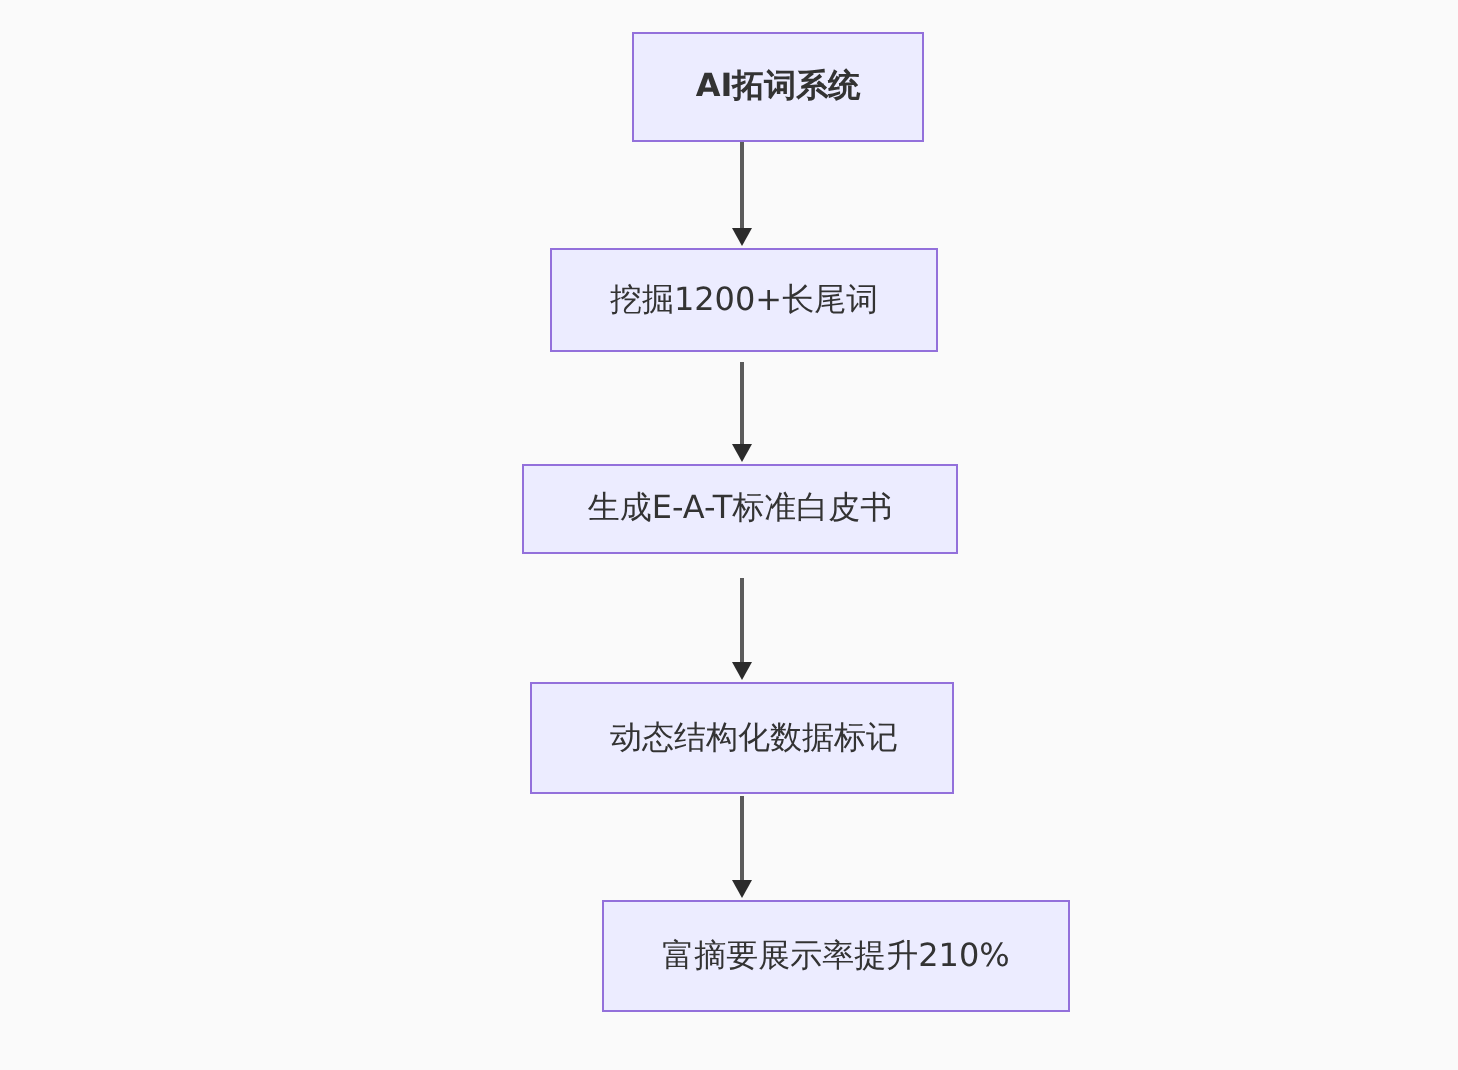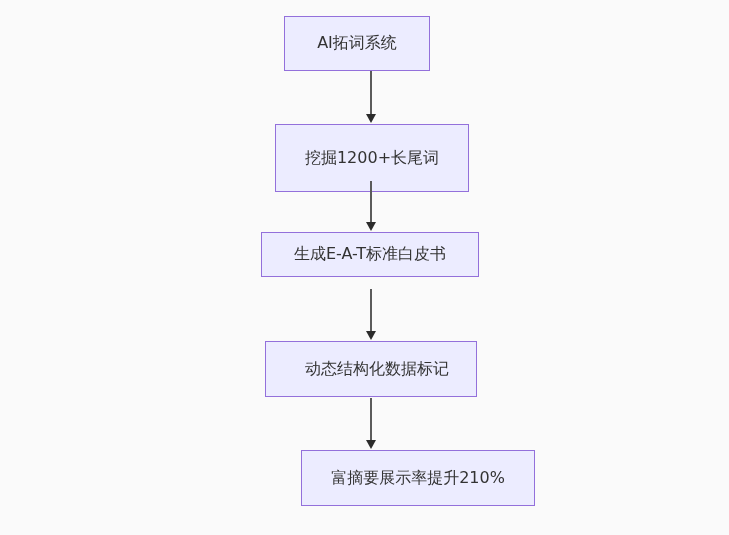--- a/index.html
+++ b/index.html
@@ -24,22 +24,22 @@
     background: #ECECFF;
     border: 1.5px solid #9370DB;
     color: #333333;
     font-size: 16px;
     display: flex;
     align-items: center;
     justify-content: center;
     text-align: center;
     white-space: nowrap;
   }
-  .node-1 { left: 284px; top: 16px;  width: 146px; height: 55px; }
-  .node-2 { left: 275px; top: 124px; width: 194px; height: 68px; }
+  .node-1 { left: 316px; top: 16px;  width: 146px; height: 55px; font-weight: bold; }
+  .node-2 { left: 275px; top: 124px; width: 194px; height: 52px; }
   .node-3 { left: 261px; top: 232px; width: 218px; height: 45px; }
   .node-4 { left: 265px; top: 341px; width: 212px; height: 56px; padding-left: 12px; }
   .node-5 { left: 254px; top: 450px; width: 234px; height: 56px; margin-left: 47px; }
 
   .edge {
     position: absolute;
     width: 12px;
     display: flex;
     flex-direction: column;
     align-items: center;

